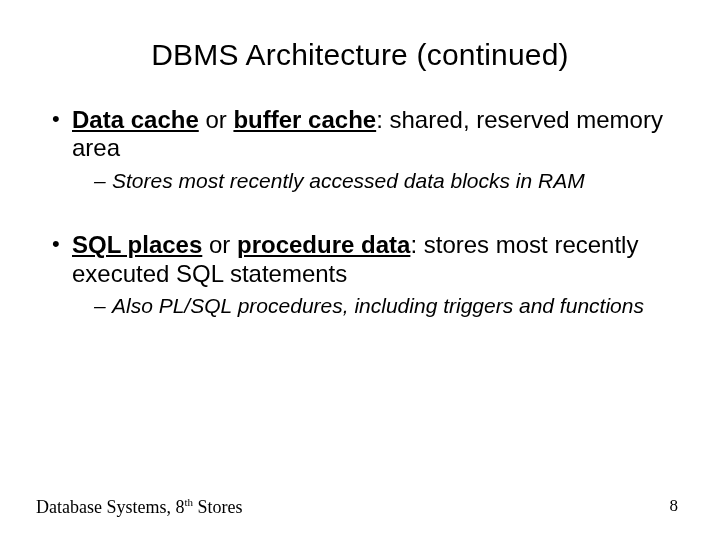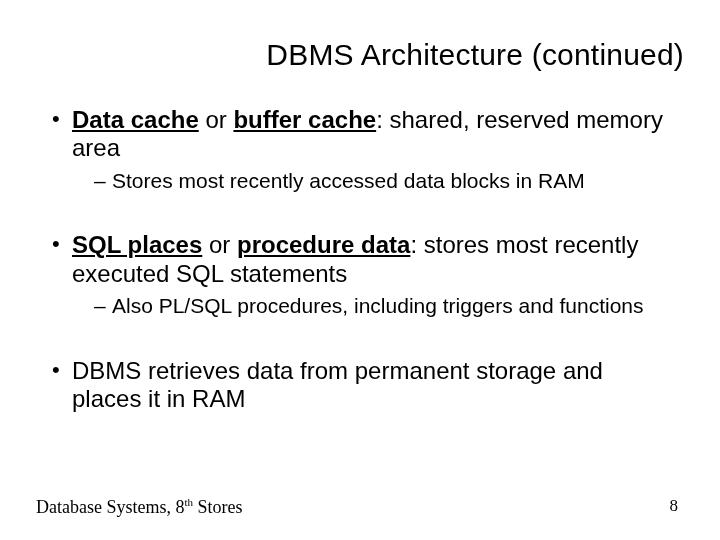--- a/index.html
+++ b/index.html
@@ -14,21 +14,21 @@
     overflow: hidden;
   }
   .slide {
     box-sizing: border-box;
     width: 720px;
     height: 540px;
     padding: 28px 36px 0 36px;
     position: relative;
   }
   .title {
-    text-align: right;
+    text-align: center;
     font-size: 30px;
     font-weight: 400;
     margin: 10px 0 34px 0;
     letter-spacing: 0.2px;
   }
   ul.top {
     list-style: none;
     margin: 10px;
     padding: 0 8px 0 4px;
     font-size: 24px;
@@ -45,20 +45,21 @@
     left: 2px;
     top: 0;
     font-size: 22px;
   }
   ul.sub {
     list-style: none;
     margin: 6px 0 0 0;
     padding: 0 0 0 22px;
     font-size: 21px;
     font-weight: 400;
+    font-style: italic;
   }
   ul.sub > li {
     position: relative;
     padding-left: 18px;
     margin-bottom: 2px;
   }
   ul.sub > li::before {
     content: "–";
     position: absolute;
     left: 0;
@@ -109,23 +110,20 @@
 
     <li>
       <span class="b u">SQL places</span><span> or </span><span class="b u">procedure data</span><span>: stores most recently executed SQL statements</span>
       <ul class="sub">
         <li>Also PL/SQL procedures, including triggers and functions</li>
       </ul>
     </li>
 
     <li class="gap" style="padding: 0px; margin: 0px; list-style: none; position: static;"></li>
 
-    <li>
-      <span>DBMS retrieves data from permanent storage and places it in RAM</span>
-    </li>
 
   </ul>
 
   <div class="footer-left">
     <span>Database Systems, 8</span><sup>th</sup><span> Stores</span>
   </div>
 
   <div class="footer-right">8</div>
 
 </div>

